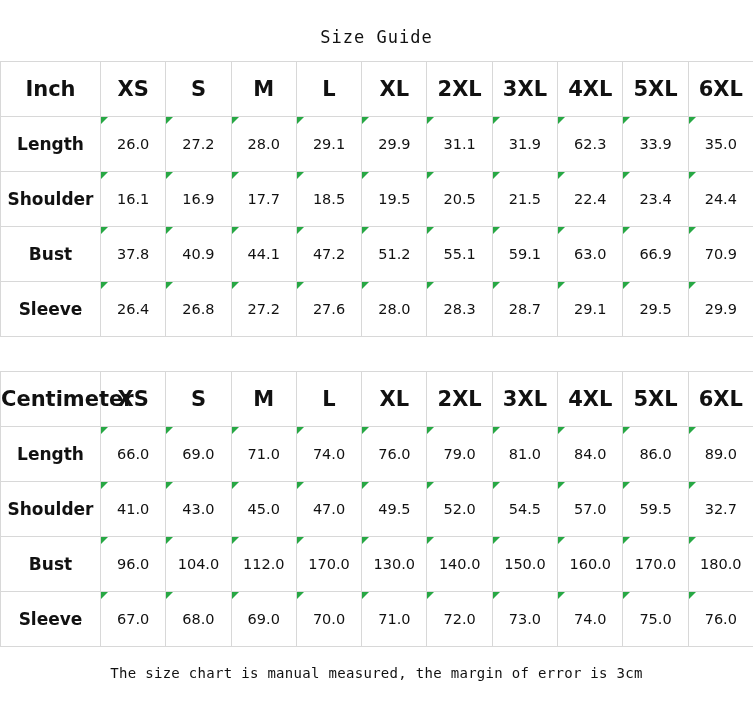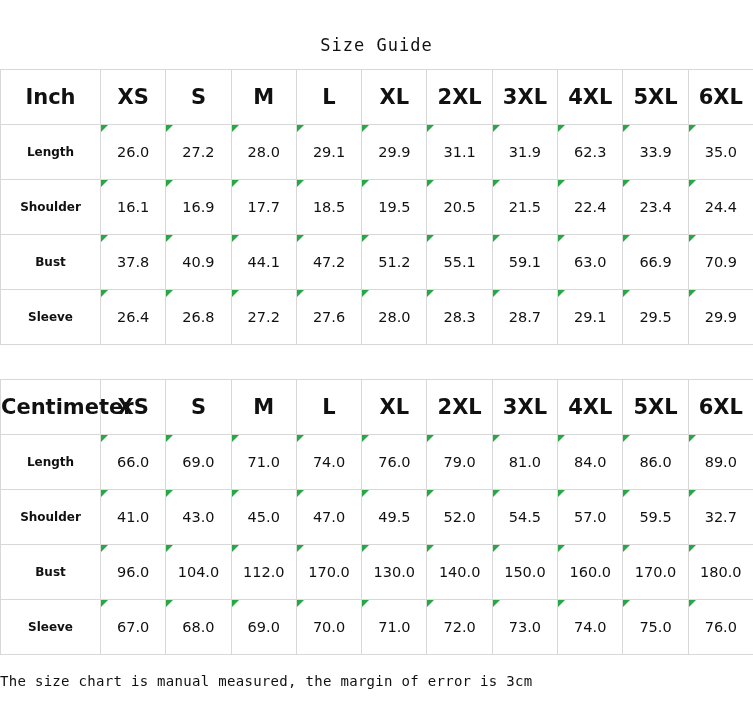--- a/index.html
+++ b/index.html
@@ -22,21 +22,21 @@
     padding: 0;
     display: flex;
     flex-direction: column;
   }
   .title {
     text-align: center;
     font-family: "DejaVu Sans Mono", monospace;
     font-size: 17px;
     letter-spacing: 1px;
     color: #111111;
-    padding-top: 35px;
+    padding-top: 27px;
     padding-bottom: 14px;
   }
   table.size-table {
     width: 753px;
     border-collapse: collapse;
     table-layout: fixed;
   }
   table.size-table td, table.size-table th {
     border: 1px solid #d8d8d8;
     text-align: center;
@@ -60,30 +60,31 @@
     border-top: 7px solid #27a844;
     border-right: 7px solid transparent;
   }
   table.size-table th.hdr-unit,
   table.size-table th.hdr-size {
     font-weight: bold;
     font-size: 21px;
   }
   table.size-table td.rowlabel {
     font-weight: bold;
-    font-size: 12px;
+    font-size: 17px;
   }
   col.c-label { width: 100px; }
   col.c-size  { width: 65.3px; }
   .gap {
     height: 34px;
     background: #ffffff;
     width: 753px;
   }
   .footnote {
+    text-align: center;
     font-family: "DejaVu Sans Mono", monospace;
     font-size: 14px;
     color: #111111;
     padding-top: 18px;
     letter-spacing: 0.3px;
   }
 </style>
 </head>
 <body>
 

